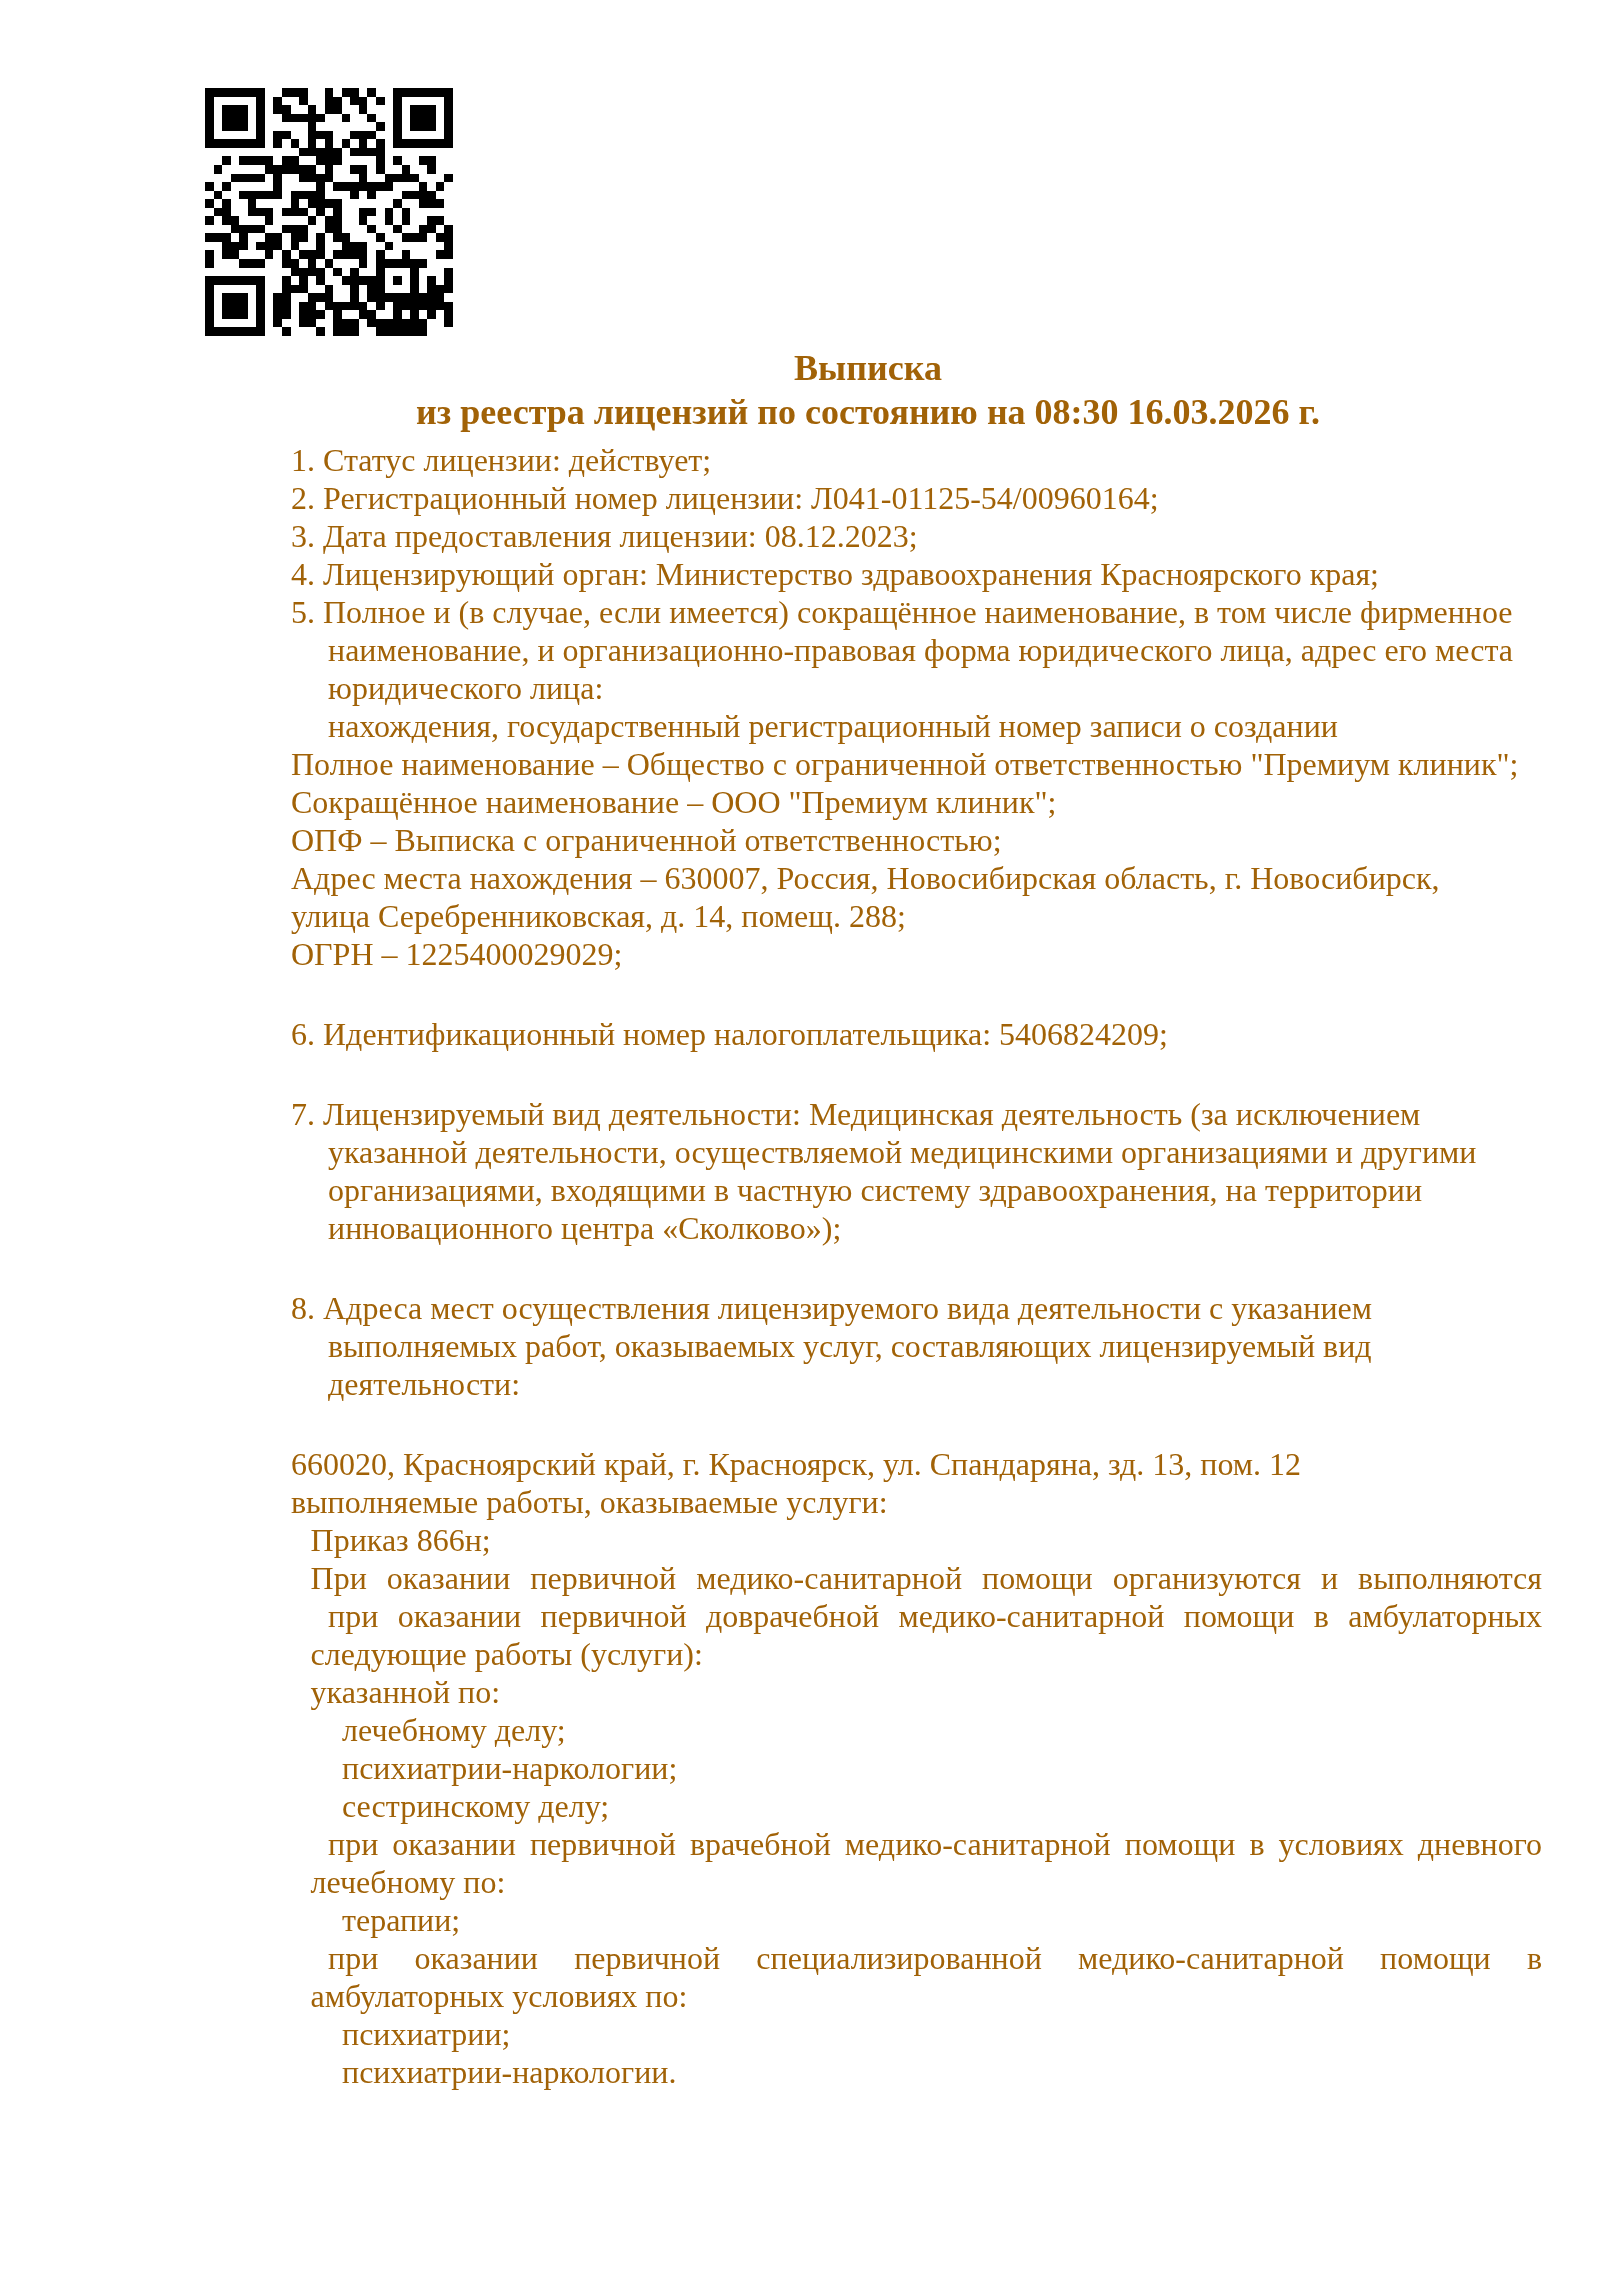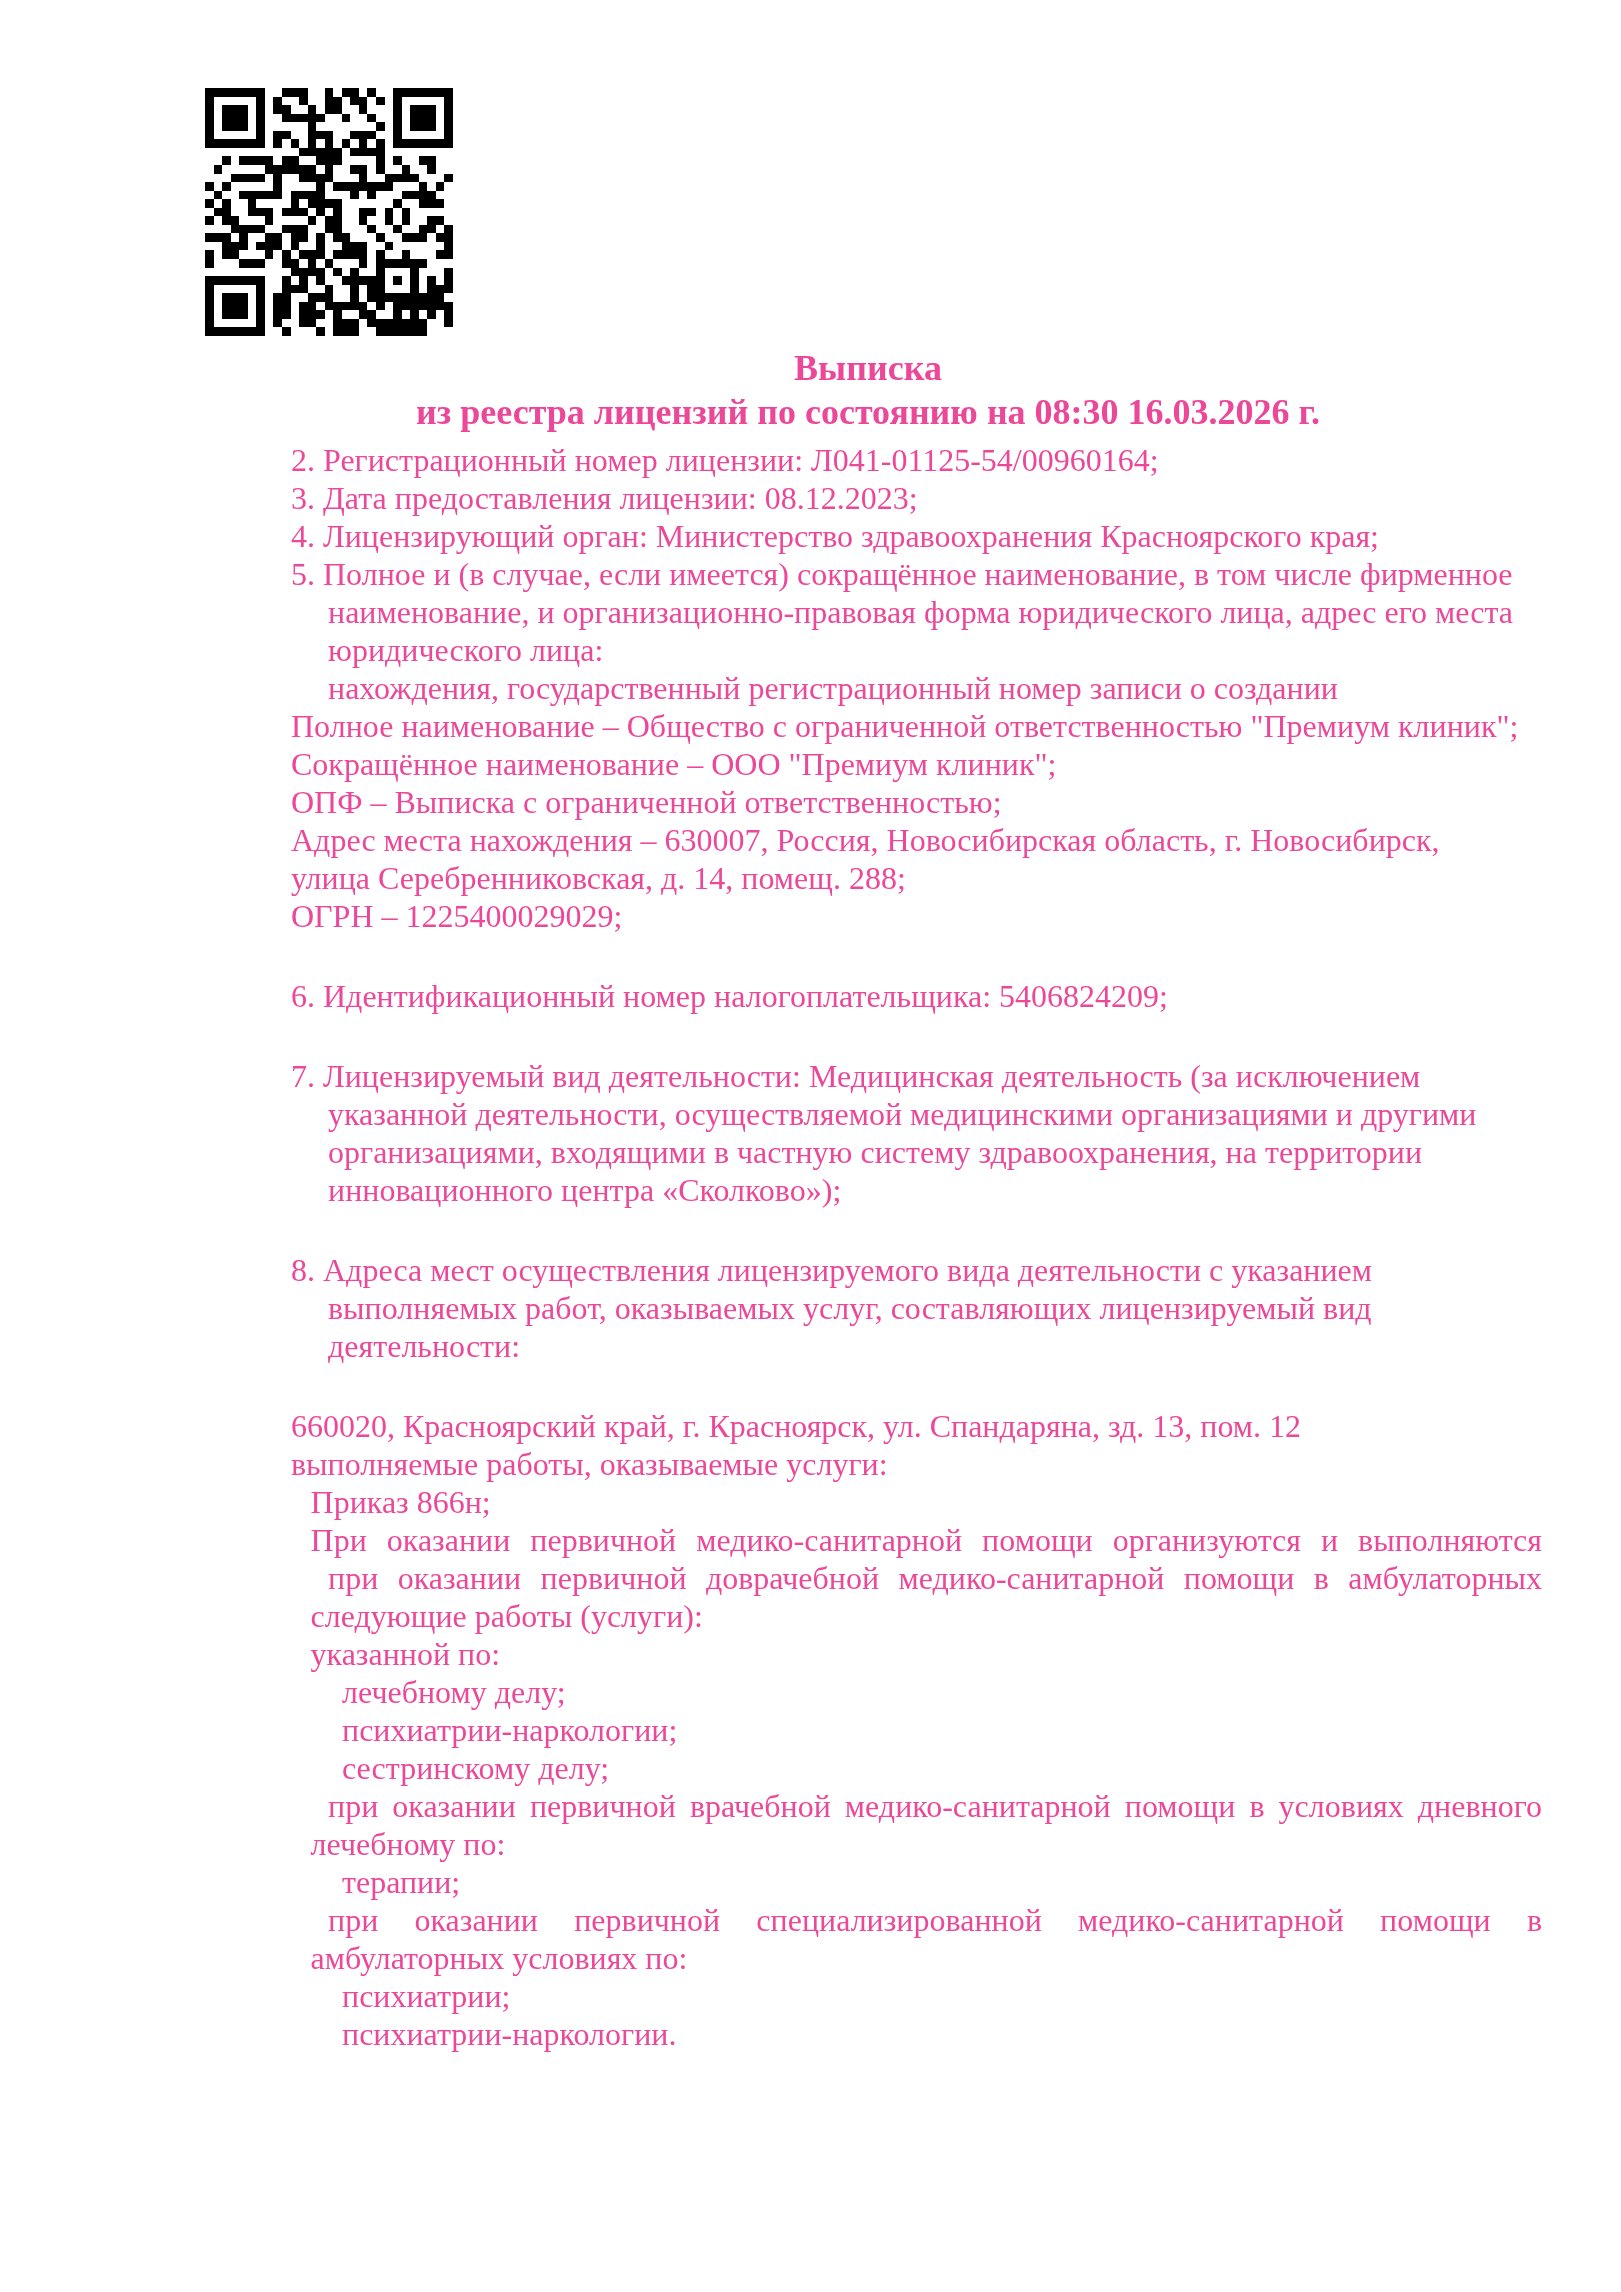--- a/index.html
+++ b/index.html
@@ -2,21 +2,21 @@
 <html><head>
 <meta charset="utf-8">
 <style>
   html, body { margin: 0; padding: 0; background: #888; }
   .page {
     position: relative;
     width: 1621px;
     height: 2293px;
     margin: 0 auto;
     background: #ffffff;
-    color: #ec4899;
+    color: #a16207;
     font-family: "Liberation Serif", "DejaVu Serif", serif;
     overflow: hidden;
   }
   .qr {
     position: absolute;
     left: 205px;
     top: 88px;
     width: 248px;
     height: 248px;
     fill: #000000;
@@ -497,20 +497,21 @@
     </svg>
 
   <div class="content">
 
     <div class="heading">
       <div>Выписка</div>
       <div>из реестра лицензий по состоянию на 08:30 16.03.2026 г.</div>
     </div>
 
     <div class="lines">
+      <div class="ln i0">1. Статус лицензии: действует;</div>
       <div class="ln i0">2. Регистрационный номер лицензии: Л041-01125-54/00960164;</div>
       <div class="ln i0">3. Дата предоставления лицензии: 08.12.2023;</div>
       <div class="ln i0">4. Лицензирующий орган: Министерство здравоохранения Красноярского края;</div>
       <div class="ln i0">5. Полное и (в случае, если имеется) сокращённое наименование, в том числе фирменное</div>
       <div class="ln i2">наименование, и организационно-правовая форма юридического лица, адрес его места</div>
       <div class="ln i2">юридического лица:</div>
       <div class="ln i2">нахождения, государственный регистрационный номер записи о создании</div>
       <div class="ln i0">Полное наименование – Общество с ограниченной ответственностью "Премиум клиник";</div>
       <div class="ln i0">Сокращённое наименование – ООО "Премиум клиник";</div>
       <div class="ln i0">ОПФ – Выписка с ограниченной ответственностью;</div>

